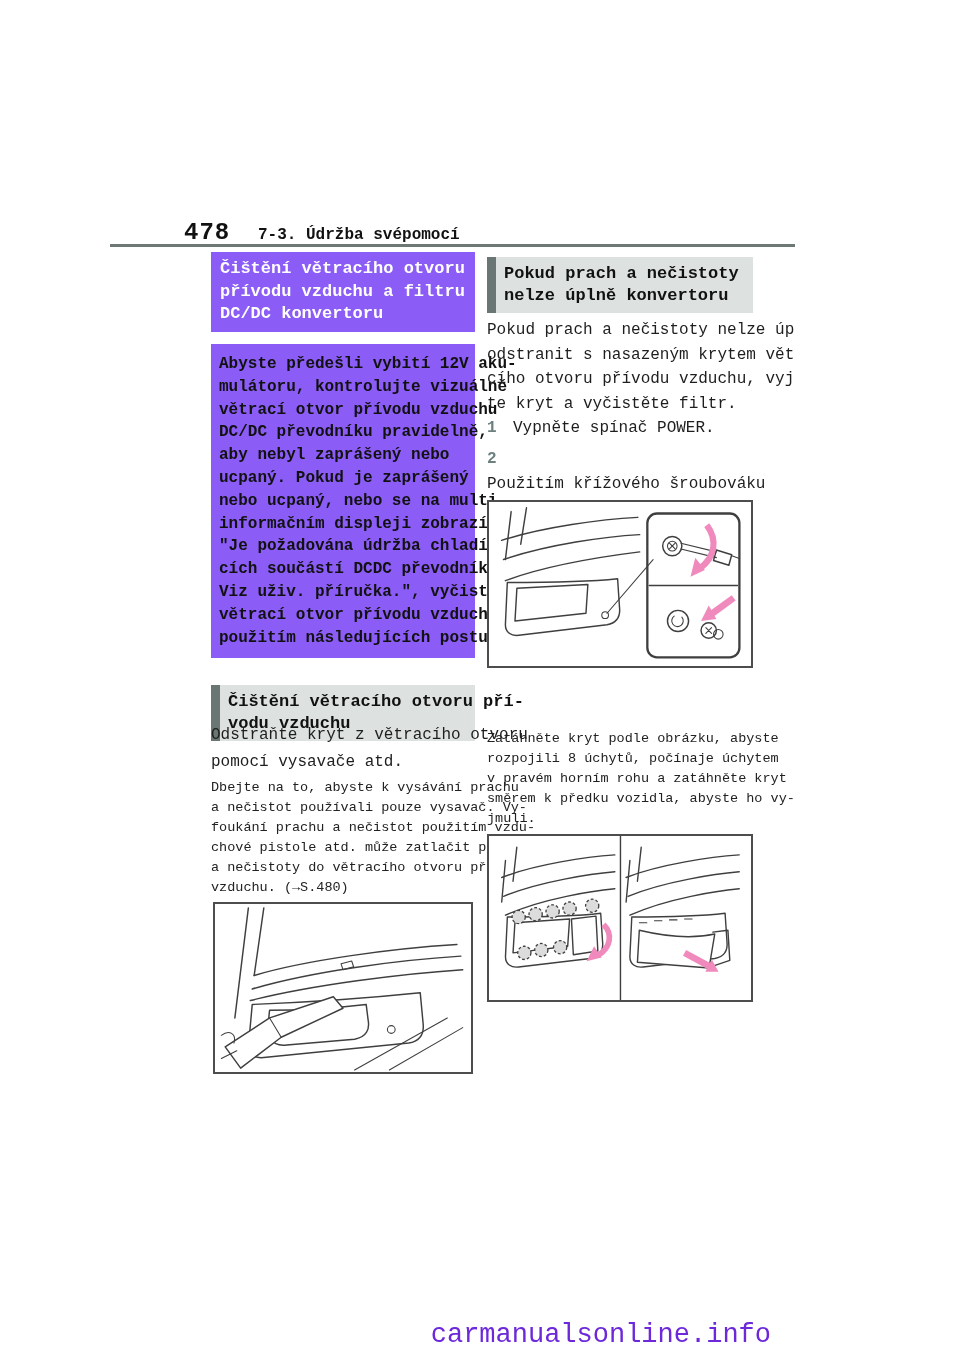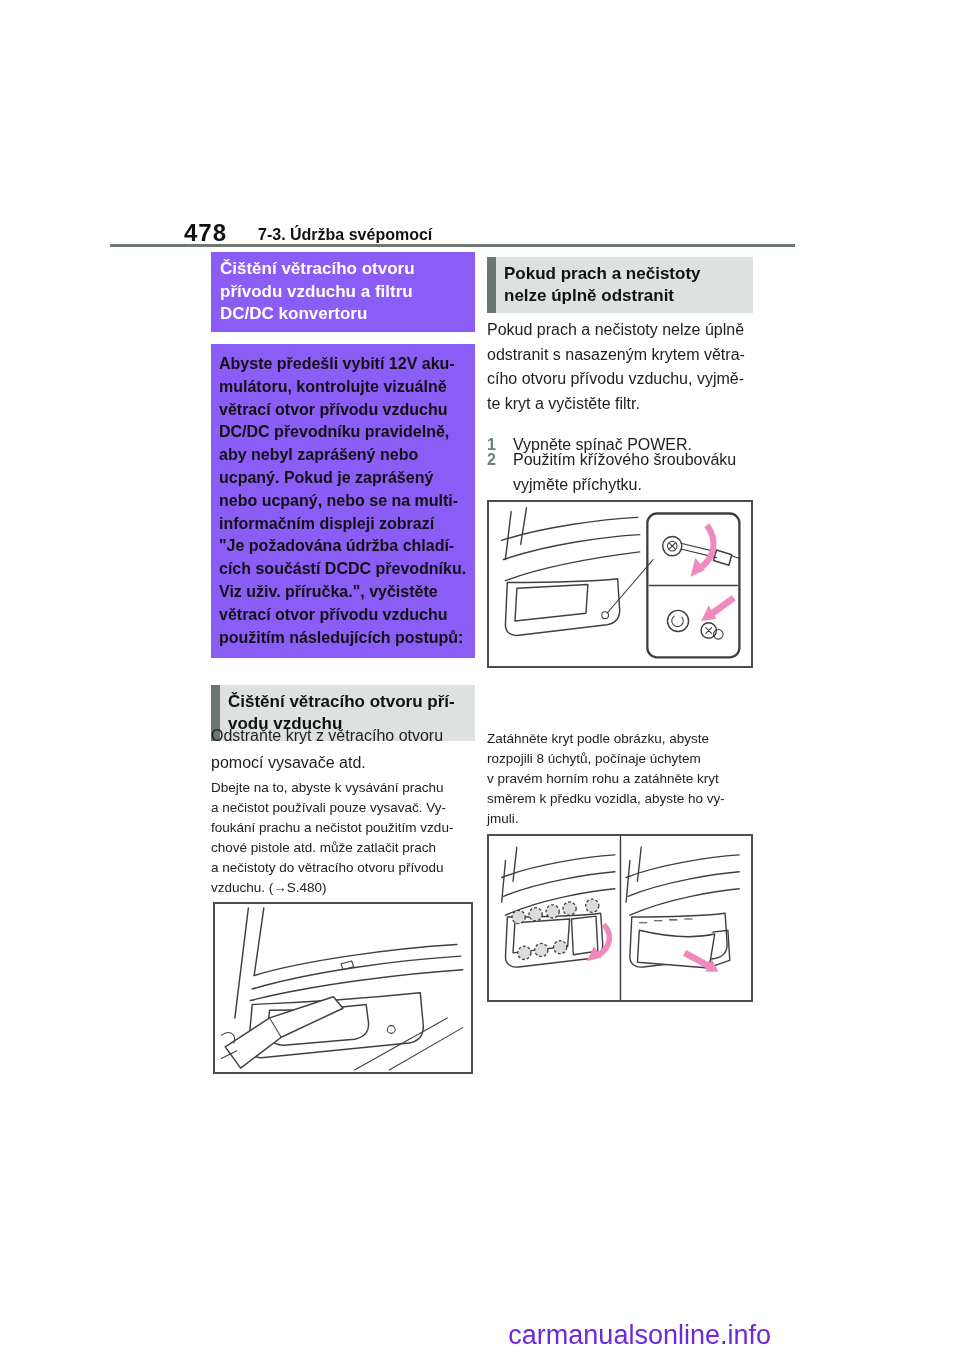--- a/index.html
+++ b/index.html
@@ -1,17 +1,17 @@
 <!DOCTYPE html>
 <html><head>
 <meta charset="utf-8">
 <style>
   html,body{margin:0;padding:0;background:#fff;}
   .page{position:relative;width:795px;height:1358px;background:#ffffff;overflow:hidden;
-        font-family:Liberation Sans, sans-serif;color:#1e1e1e;}
+        font-family:Liberation Mono, monospace;color:#1e1e1e;}
   .abs{position:absolute;box-sizing:border-box;}
   .pre{white-space:pre;}
   #page-number{left:184px;top:219px;font-size:24px;font-weight:bold;letter-spacing:1px;color:#111;}
   #chapter-title{left:258px;top:226px;font-size:16px;font-weight:bold;color:#111;}
   #header-rule{left:110px;top:244px;width:733px;height:3px;background:#6e7976;}
   
   .colL{left:211px;width:264px;}
   #main-heading{top:252px;background:#8b5cf6;color:#ffffff;font-size:17px;line-height:22.5px;
                 font-weight:bold;padding:6px 2px 6px 9px;}
   #intro-note{top:344px;background:#8b5cf6;font-size:16px;line-height:22.8px;font-weight:bold;
@@ -24,21 +24,21 @@
   #note-left{top:778px;}
   .illo{border:2px solid #4d4d4d;background:#fff;}
   #illo-vacuum{left:213px;top:902px;width:260px;height:172px;}
   
   .colR{left:487px;width:266px;}
   #heading-right{top:257px;}
   #body-right{top:318px;font-size:16px;line-height:24.5px;}
   .step{font-size:16px;line-height:25px;}
   .step .num{display:inline-block;width:26px;font-weight:bold;color:#6d8080;vertical-align:top;}
   .step .txt{display:inline-block;vertical-align:top;white-space:pre;}
-  #step-1{top:432px;}
+  #step-1{top:416px;}
   #step-2{top:447px;}
   #illo-clip{left:487px;top:500px;width:266px;height:168px;}
   #step-3{top:674px;}
   #note-right{top:729px;}
   #illo-cover{left:487px;top:834px;width:266px;height:168px;}
   #watermark{right:24px;top:1320px;font-size:27px;color:#6d28d9;}
   svg{display:block;}
   .ln{fill:none;stroke:#3f3f3f;stroke-width:1.5;stroke-linecap:round;stroke-linejoin:round;}
   .thin{stroke-width:1.1;}
   .bold{stroke-width:2.4;}
@@ -114,21 +114,21 @@
         <path class="ln thin" d="M2,160 L18,152"></path>
       </g>
       <g>
         <path class="ln thin" d="M140,172 L236,118"></path>
         <path class="ln thin" d="M176,172 L252,128"></path>
       </g>
     </svg>
   </div>
 
   <div class="abs colR pre sub-heading" id="heading-right">Pokud prach a nečistoty
-nelze úplně odstranit</div>
+nelze úplně konvertoru</div>
 
   <div class="abs colR pre" id="body-right">Pokud prach a nečistoty nelze úplně
 odstranit s nasazeným krytem větra-
 cího otvoru přívodu vzduchu, vyjmě-
 te kryt a vyčistěte filtr.</div>
 
   <div class="abs colR step" id="step-1">
     <span class="num">1</span><span class="txt">Vypněte spínač POWER.</span>
   </div>
   <div class="abs colR step" id="step-2">

